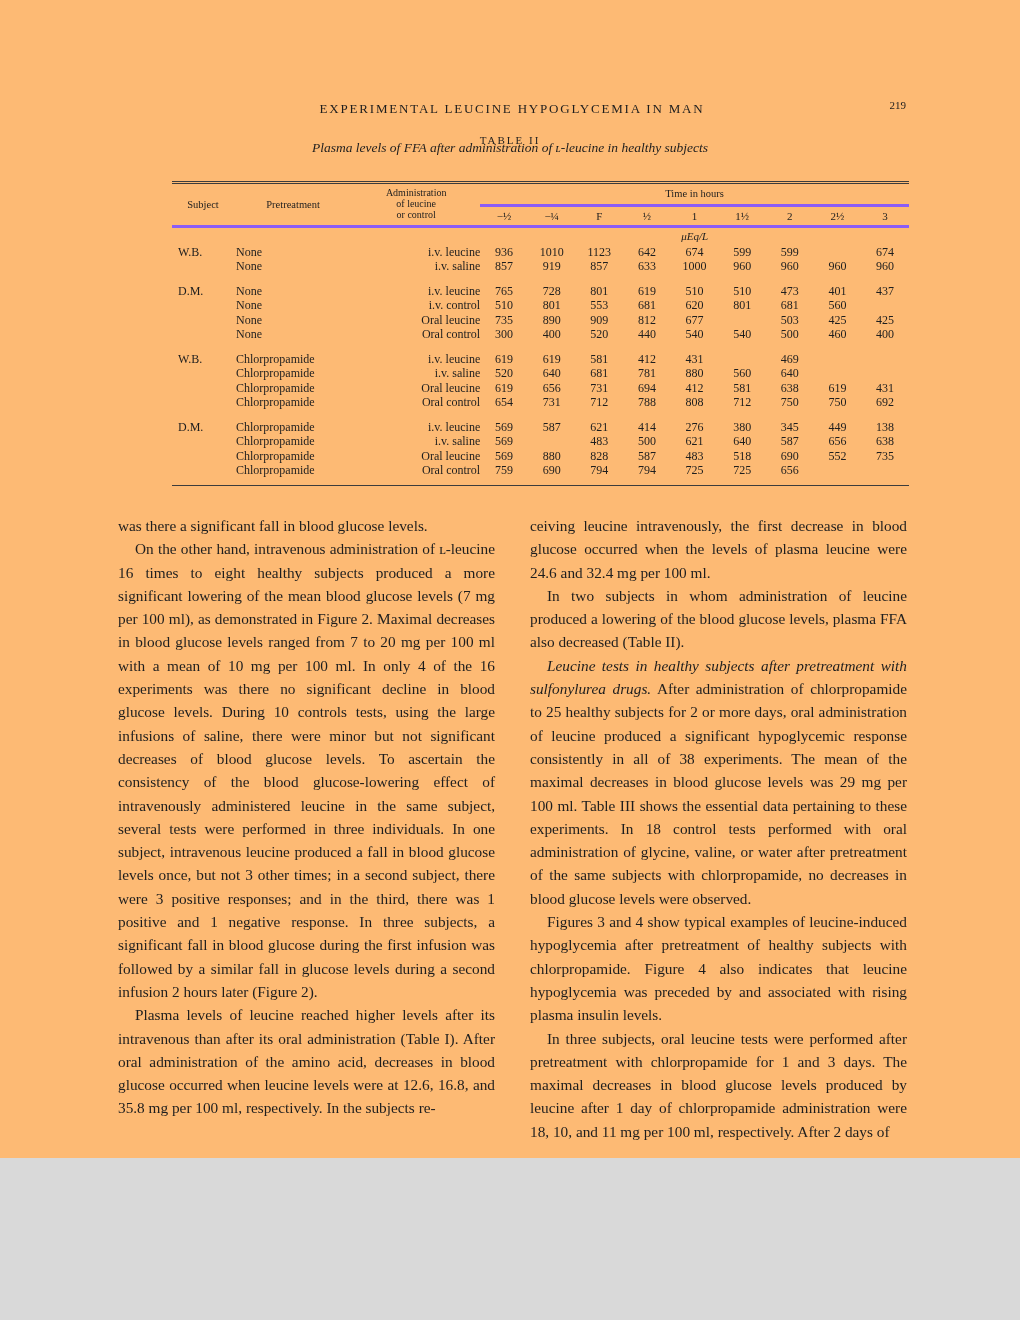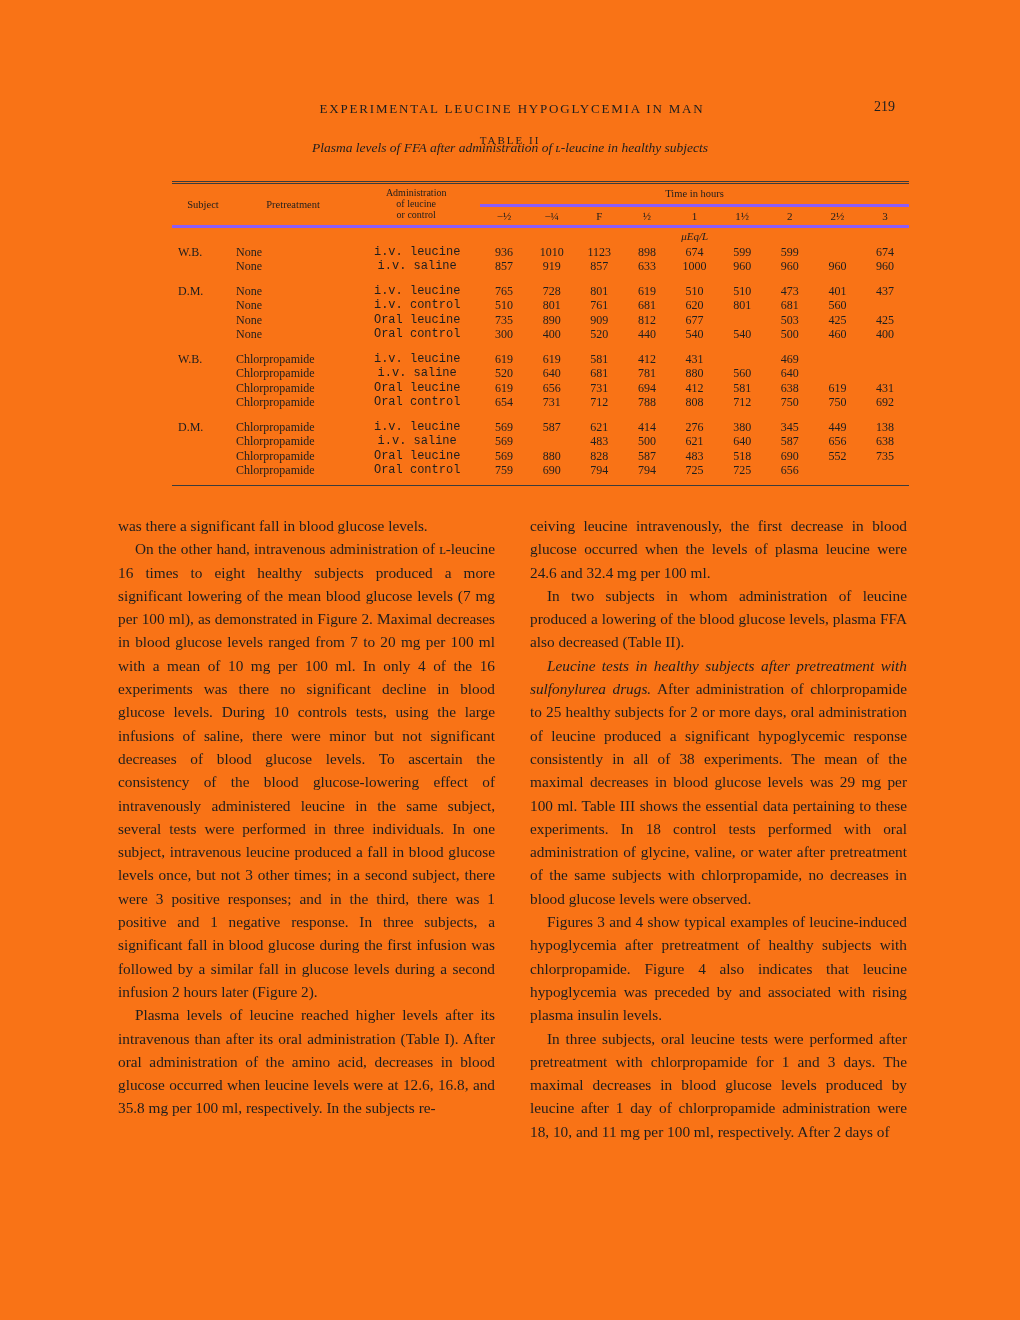--- a/index.html
+++ b/index.html
@@ -1,38 +1,38 @@
 <!DOCTYPE html>
 <html><head>
 <meta charset="utf-8">
 <title>Journal page 219</title>
 <style>
   * { box-sizing: border-box; }
   html, body { margin: 0; padding: 0; background: #d9d9d9; }
   .page {
     position: relative;
     width: 1020px;
-    height: 1320px;
+    height: 1158px;
     margin: 0 auto;
-    background: #f97316;
+    background: #fdba74;
     color: #1e1e1e;
     font-family: "Liberation Serif", "DejaVu Serif", serif;
   }
 
   
   .header {
     position: absolute;
     top: 101px; left: 118px; width: 788px;
     font-size: 13px;
     letter-spacing: 1.8px;
   }
   .running-head { display: block; text-align: center; }
   .page-number {
-    position: absolute; right: 11px; top: -2px;
-    font-size: 14px; letter-spacing: 0;
+    position: absolute; right: 0; top: -2px;
+    font-size: 11px; letter-spacing: 0;
   }
 
   
   .table-label {
     position: absolute; top: 134px; left: 0; width: 1020px;
     text-align: center; font-size: 11px; letter-spacing: 2px;
   }
   .table-caption {
     position: absolute; top: 140px; left: 0; width: 1020px;
     text-align: center; font-style: italic; font-size: 13.5px;
@@ -54,21 +54,21 @@
     vertical-align: middle;
   }
   th.h-subject, th.h-pre { text-align: center; }
   th.h-admin { white-space: pre-line; text-align: center; vertical-align: top; font-size: 10px; line-height: 11px; padding-top: 1px; }
   th.h-time { text-align: center; padding-bottom: 4px; }
   th.t-col { text-align: center; font-size: 11px; padding: 3px 0 3px 0; }
   td { padding: 0 0 1px 0; line-height: 13.5px; vertical-align: top; font-size: 12px; }
   td.unit { text-align: center; font-style: italic; font-size: 11px; padding: 2px 0 2px 0; }
   td.c-subject { text-align: left; padding-left: 6px; }
   td.c-pre { text-align: left; padding-left: 2px; }
-  td.c-admin { text-align: center; padding-left: 2px; font-family: Liberation Mono, monospace; }
+  td.c-admin { text-align: right; padding-left: 2px; }
   td.c-val { text-align: center; }
   tr.gap td { padding-top: 10px; }
 
   
   .columns {
     position: absolute; top: 514px; left: 118px; width: 789px;
     display: flex; justify-content: space-between;
   }
   .col { width: 377px; font-size: 15.3px; line-height: 23.3px; text-align: justify; }
   .para { margin: 0; }
@@ -122,21 +122,21 @@
           <td colspan="3"></td>
           <td colspan="9" class="unit">μEq/L</td>
         </tr>
       <tr>
             <td class="c-subject">W.B.</td>
             <td class="c-pre">None</td>
             <td class="c-admin">i.v. leucine</td>
             <td class="c-val">936</td>
             <td class="c-val">1010</td>
             <td class="c-val">1123</td>
-            <td class="c-val">898</td>
+            <td class="c-val">642</td>
             <td class="c-val">674</td>
             <td class="c-val">599</td>
             <td class="c-val">599</td>
             <td class="c-val"></td>
             <td class="c-val">674</td>
           </tr>
           <tr>
             <td class="c-subject"></td>
             <td class="c-pre">None</td>
             <td class="c-admin">i.v. saline</td>
@@ -163,21 +163,21 @@
             <td class="c-val">473</td>
             <td class="c-val">401</td>
             <td class="c-val">437</td>
           </tr>
           <tr>
             <td class="c-subject"></td>
             <td class="c-pre">None</td>
             <td class="c-admin">i.v. control</td>
             <td class="c-val">510</td>
             <td class="c-val">801</td>
-            <td class="c-val">761</td>
+            <td class="c-val">553</td>
             <td class="c-val">681</td>
             <td class="c-val">620</td>
             <td class="c-val">801</td>
             <td class="c-val">681</td>
             <td class="c-val">560</td>
             <td class="c-val"></td>
           </tr>
           <tr>
             <td class="c-subject"></td>
             <td class="c-pre">None</td>

